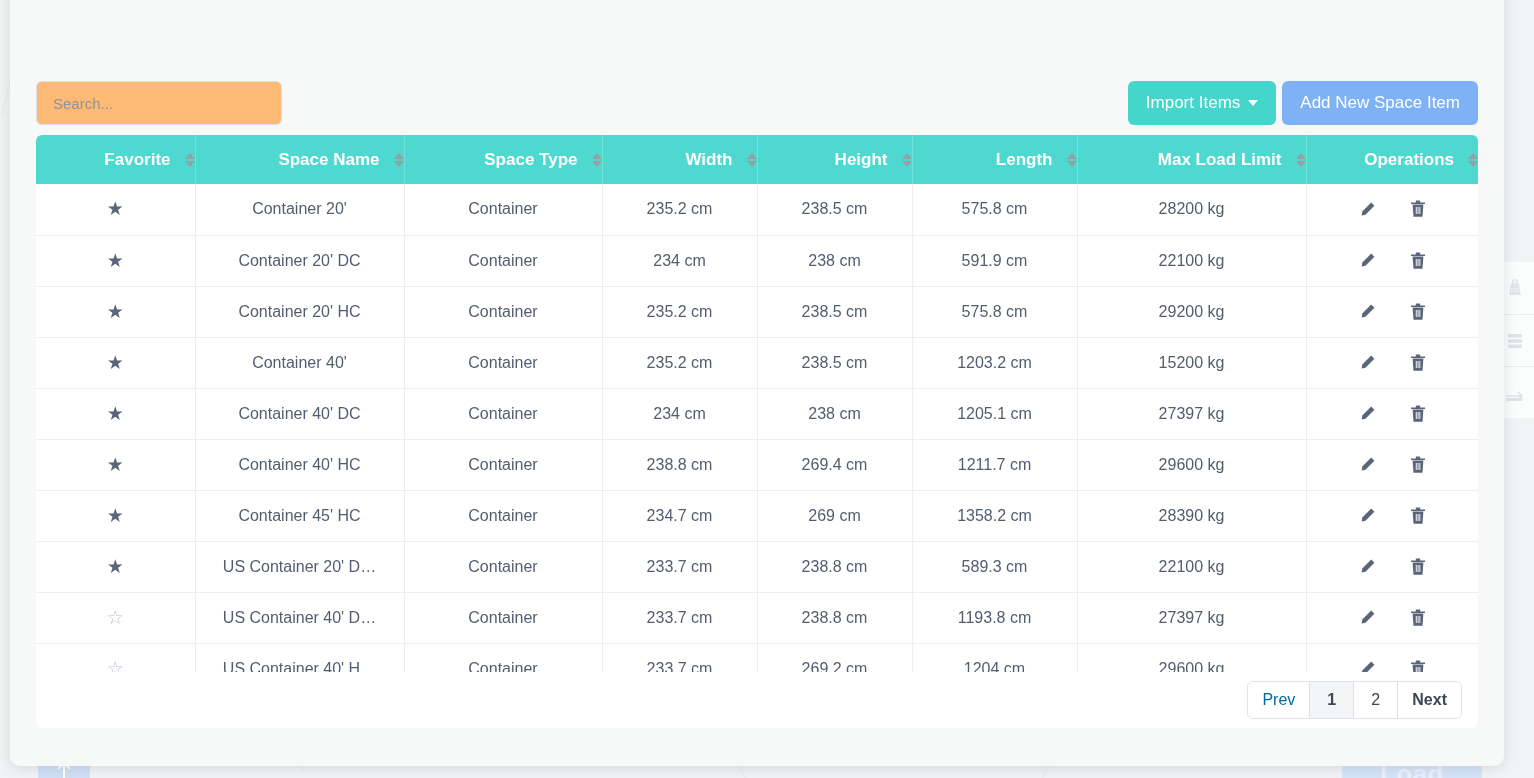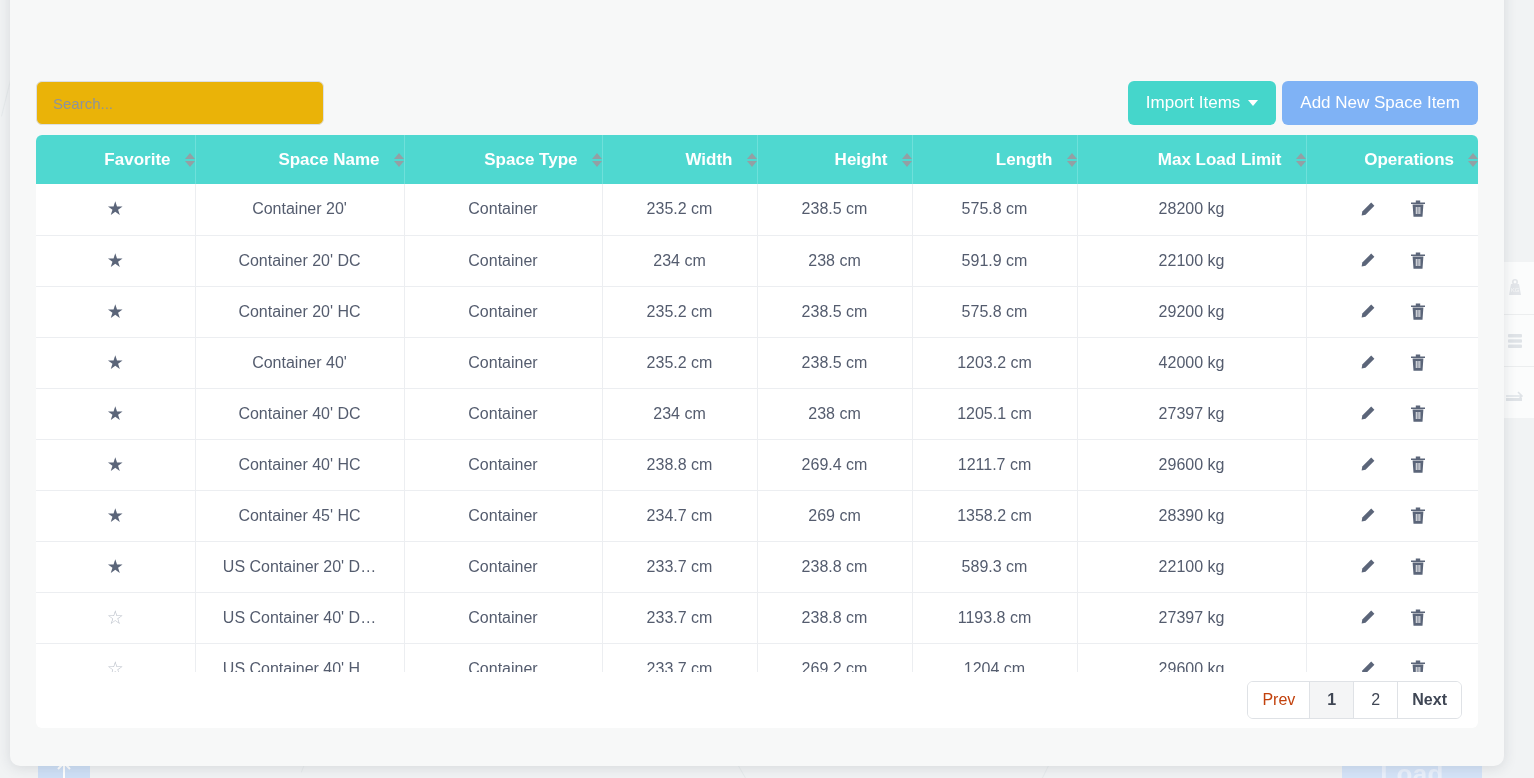--- a/index.html
+++ b/index.html
@@ -94,25 +94,25 @@
     position: absolute;
     left: 26px; right: 26px;
     top: 104px;
     height: 46px;
     display: flex;
     align-items: center;
     justify-content: space-between;
   }
 
   .search-input {
-    width: 288px;
+    width: 246px;
     height: 44px;
     border: 1px solid #dcdfe3;
     border-radius: 6px;
-    background: #eab308;
+    background: #fdba74;
     padding: 0 16px;
     font-size: 15px;
     font-family: "Liberation Sans", sans-serif;
     color: #4a5160;
     outline: none;
   }
   .search-input::placeholder { color: #8c939e; }
 
   .toolbar-right { display: flex; align-items: center; gap: 6px; }
 
@@ -231,21 +231,21 @@
     min-width: 44px;
     padding: 0 14px;
     display: flex; align-items: center; justify-content: center;
     font-size: 16px;
     color: #3f4654;
     background: #ffffff;
     border-right: 1px solid #dfe2e6;
     cursor: pointer;
   }
   .pg:last-child { border-right: none; font-weight: bold; }
-  .pg.muted { color: #c2410c; }
+  .pg.muted { color: #0369a1; }
   .pg.active { background: #f4f5f6; font-weight: 700; }
 </style>
 </head>
 <body>
 
 <div class="bg-scene">
   <div class="bg-line bg-rail-5"></div>
   <div class="bg-line bg-rail-1"></div>
   <div class="bg-line bg-rail-2"></div>
   <div class="bg-line bg-rail-3"></div>
@@ -469,21 +469,21 @@
               </div>
             </td>
           </tr>
           <tr>
             <td><span class="star on">★</span></td>
             <td>Container 40'</td>
             <td>Container</td>
             <td>235.2 cm</td>
             <td>238.5 cm</td>
             <td>1203.2 cm</td>
-            <td>42000 kg</td>
+            <td>15200 kg</td>
             <td>
               <div class="ops">
                 <span class="op-ico">
                   <svg width="17" height="17" viewBox="0 0 17 17">
                     <path d="M12.2 1.6l3.2 3.2-8.9 8.9-3.9.7.7-3.9z" fill="currentColor"></path>
                   </svg>
                 </span>
                 <span class="op-ico">
                   <svg width="16" height="18" viewBox="0 0 16 18">
                     <path d="M2.6 4.6h10.8l-.9 12.1H3.5zM1 2.6h14v1.5H1zM5.8 .6h4.4v2H5.8z" fill="currentColor"></path>

